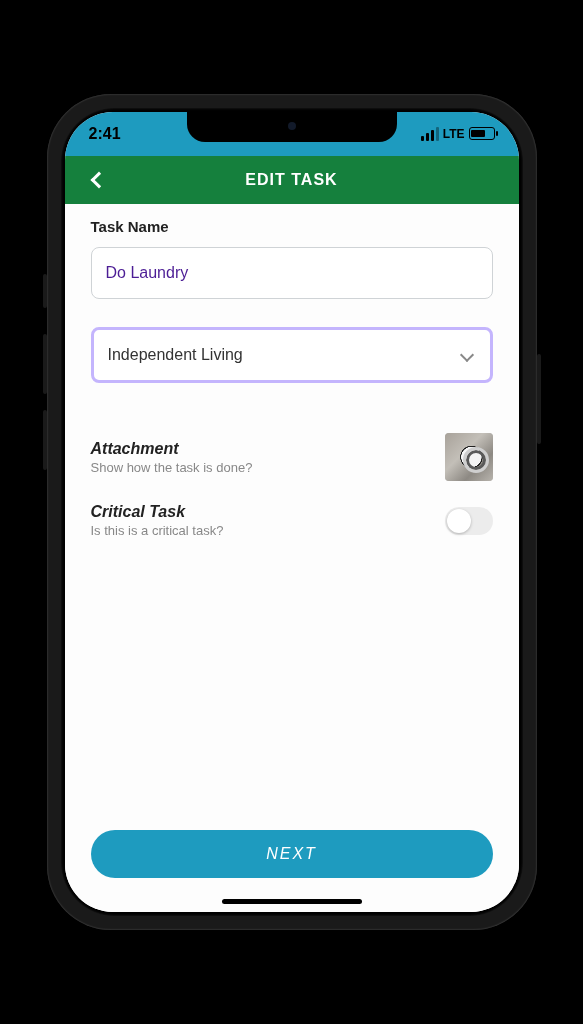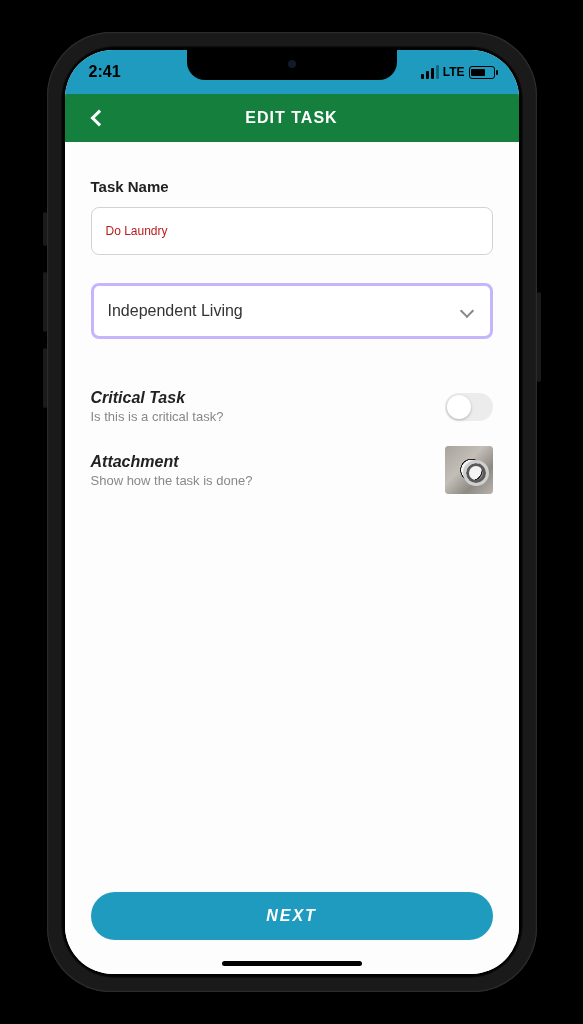--- a/index.html
+++ b/index.html
@@ -1,21 +1,21 @@
 <!DOCTYPE html>
 <html><head>
 <meta charset="utf-8">
 <style>
   * { box-sizing: border-box; margin: 0; padding: 0; }
   html, body { width: 583px; height: 1024px; background: #000; font-family: -apple-system, "Helvetica Neue", Arial, sans-serif; }
   .stage { width: 583px; height: 1024px; background:#000; display:flex; align-items:center; justify-content:center; }
   .device {
     position: relative;
     width: 490px;
-    height: 960px;
+    height: 836px;
     background: #1a1a1a;
     border-radius: 64px;
     padding: 14px;
     box-shadow: 0 25px 50px rgba(0,0,0,0.6), inset 0 0 2px rgba(255,255,255,0.3);
   }
   .bezel {
     width: 100%; height: 100%;
     background: #000;
     border-radius: 54px;
     padding: 4px;
@@ -48,21 +48,21 @@
     width:8px; height:8px; border-radius:50%; background:#121a2a;
   }
 
   
   .statusbar {
     height:44px; display:flex; align-items:center; justify-content:space-between;
     padding:0 24px; background:#1e9bbf; color:#000; font-weight:600; font-size:16px;
     position:relative; z-index:40;
   }
   .statusbar .time { color:#000; font-weight:700; }
-  .statusbar .right { display:flex; align-items:flex-end; gap:4px; font-size:12px; font-weight:700; color:#000; }
+  .statusbar .right { display:flex; align-items:flex-start; gap:4px; font-size:12px; font-weight:700; color:#000; }
   .sig { display:flex; align-items:flex-end; gap:2px; }
   .sig i { display:block; width:3px; background:#000; border-radius:1px; }
   .sig i:nth-child(1){height:5px;} .sig i:nth-child(2){height:8px;} .sig i:nth-child(3){height:11px;} .sig i:nth-child(4){height:14px; background:rgba(0,0,0,0.35);}
   .batt { width:26px; height:13px; border:1.5px solid #000; border-radius:3px; position:relative; display:flex; align-items:center; }
   .batt::after { content:""; position:absolute; right:-4px; top:3px; width:2px; height:5px; background:#000; border-radius:1px;}
   .batt .fill { width:60%; height:7px; background:#000; margin-left:1px; border-radius:1px; }
 
   
   .navhead {
     height:48px; background:#15803d; display:flex; align-items:center; justify-content:center;
@@ -70,25 +70,25 @@
   }
   .navhead .title { font-size:16px; font-weight:700; letter-spacing:1px; }
   .navhead .back {
     position:absolute; left:20px; top:50%; transform:translateY(-50%);
     width:28px; height:28px; display:flex; align-items:center; justify-content:center;
     cursor:pointer;
   }
   .chev-left { width:12px; height:12px; border-left:3px solid #fff; border-bottom:3px solid #fff; transform:rotate(45deg); }
 
   
-  .content { flex:1; padding:36px 26px 0 26px; background:#fdfdfd; display:flex; flex-direction:column; }
+  .content { flex:1; padding:14px 26px 0 26px; background:#fdfdfd; display:flex; flex-direction:column; }
   .label { font-size:15px; font-weight:800; color:#222; margin-bottom:12px; }
   .input {
     width:100%; padding:16px 14px; border:1px solid #cfd3d6; border-radius:8px;
-    font-size:12px; color:#b91c1c; background:#fff; outline:none;
+    font-size:16px; color:#4c1d95; background:#fff; outline:none;
   }
   .group { margin-bottom:28px; }
   .select {
     width:100%; padding:16px 14px; border:3px solid #c4b5fd; border-radius:8px;
     font-size:16px; color:#333; background:#fff; display:flex; align-items:center; justify-content:space-between;
     cursor:pointer;
   }
   .chev-down { width:10px; height:10px; border-right:2px solid #888; border-bottom:2px solid #888; transform:rotate(45deg); margin-right:4px; }
 
   .row { display:flex; align-items:center; justify-content:space-between; margin-top:22px; }
@@ -117,21 +117,21 @@
   .thumb::after {
     content:""; position:absolute; left:18px; top:14px; width:20px; height:20px;
     border:3px solid #cfcfcf; border-radius:50%;
     box-shadow:inset 0 0 0 3px #5a5a5a;
   }
 
   
   .next-wrap { margin-top:auto; padding:20px 0 34px 0; }
   .next-btn {
     width:100%; padding:15px 0; background:#1e9bbf; color:#fff; border:none;
-    border-radius:28px; font-size:16px; font-weight:700; letter-spacing:2px; font-style:italic;
+    border-radius:28px; font-size:16px; font-weight:400; letter-spacing:2px; font-style:italic;
     cursor:pointer;
   }
 
   
   .home-ind {
     position:absolute; bottom:8px; left:50%; transform:translateX(-50%);
     width:140px; height:5px; background:#000; border-radius:3px; z-index:60;
   }
 </style>
 </head>
@@ -179,34 +179,34 @@
 
           <div class="group">
             <div class="select">
               <span>Independent Living</span>
               <span class="chev-down"></span>
             </div>
           </div>
 
           <div class="row">
             <div class="txt">
+              <div class="h">Attachment</div>
+              <div class="s">Show how the task is done?</div>
+            </div>
+            <div class="thumb"></div>
+          </div>
+
+          <div class="row">
+            <div class="txt">
               <div class="h">Critical Task</div>
               <div class="s">Is this is a critical task?</div>
             </div>
             <div class="toggle">
               <div class="knob"></div>
             </div>
-          </div>
-
-          <div class="row">
-            <div class="txt">
-              <div class="h">Attachment</div>
-              <div class="s">Show how the task is done?</div>
-            </div>
-            <div class="thumb"></div>
           </div>
 
           <div class="next-wrap">
             <button class="next-btn">NEXT</button>
           </div>
 
         </div>
 
         <div class="home-ind"></div>
       </div>

